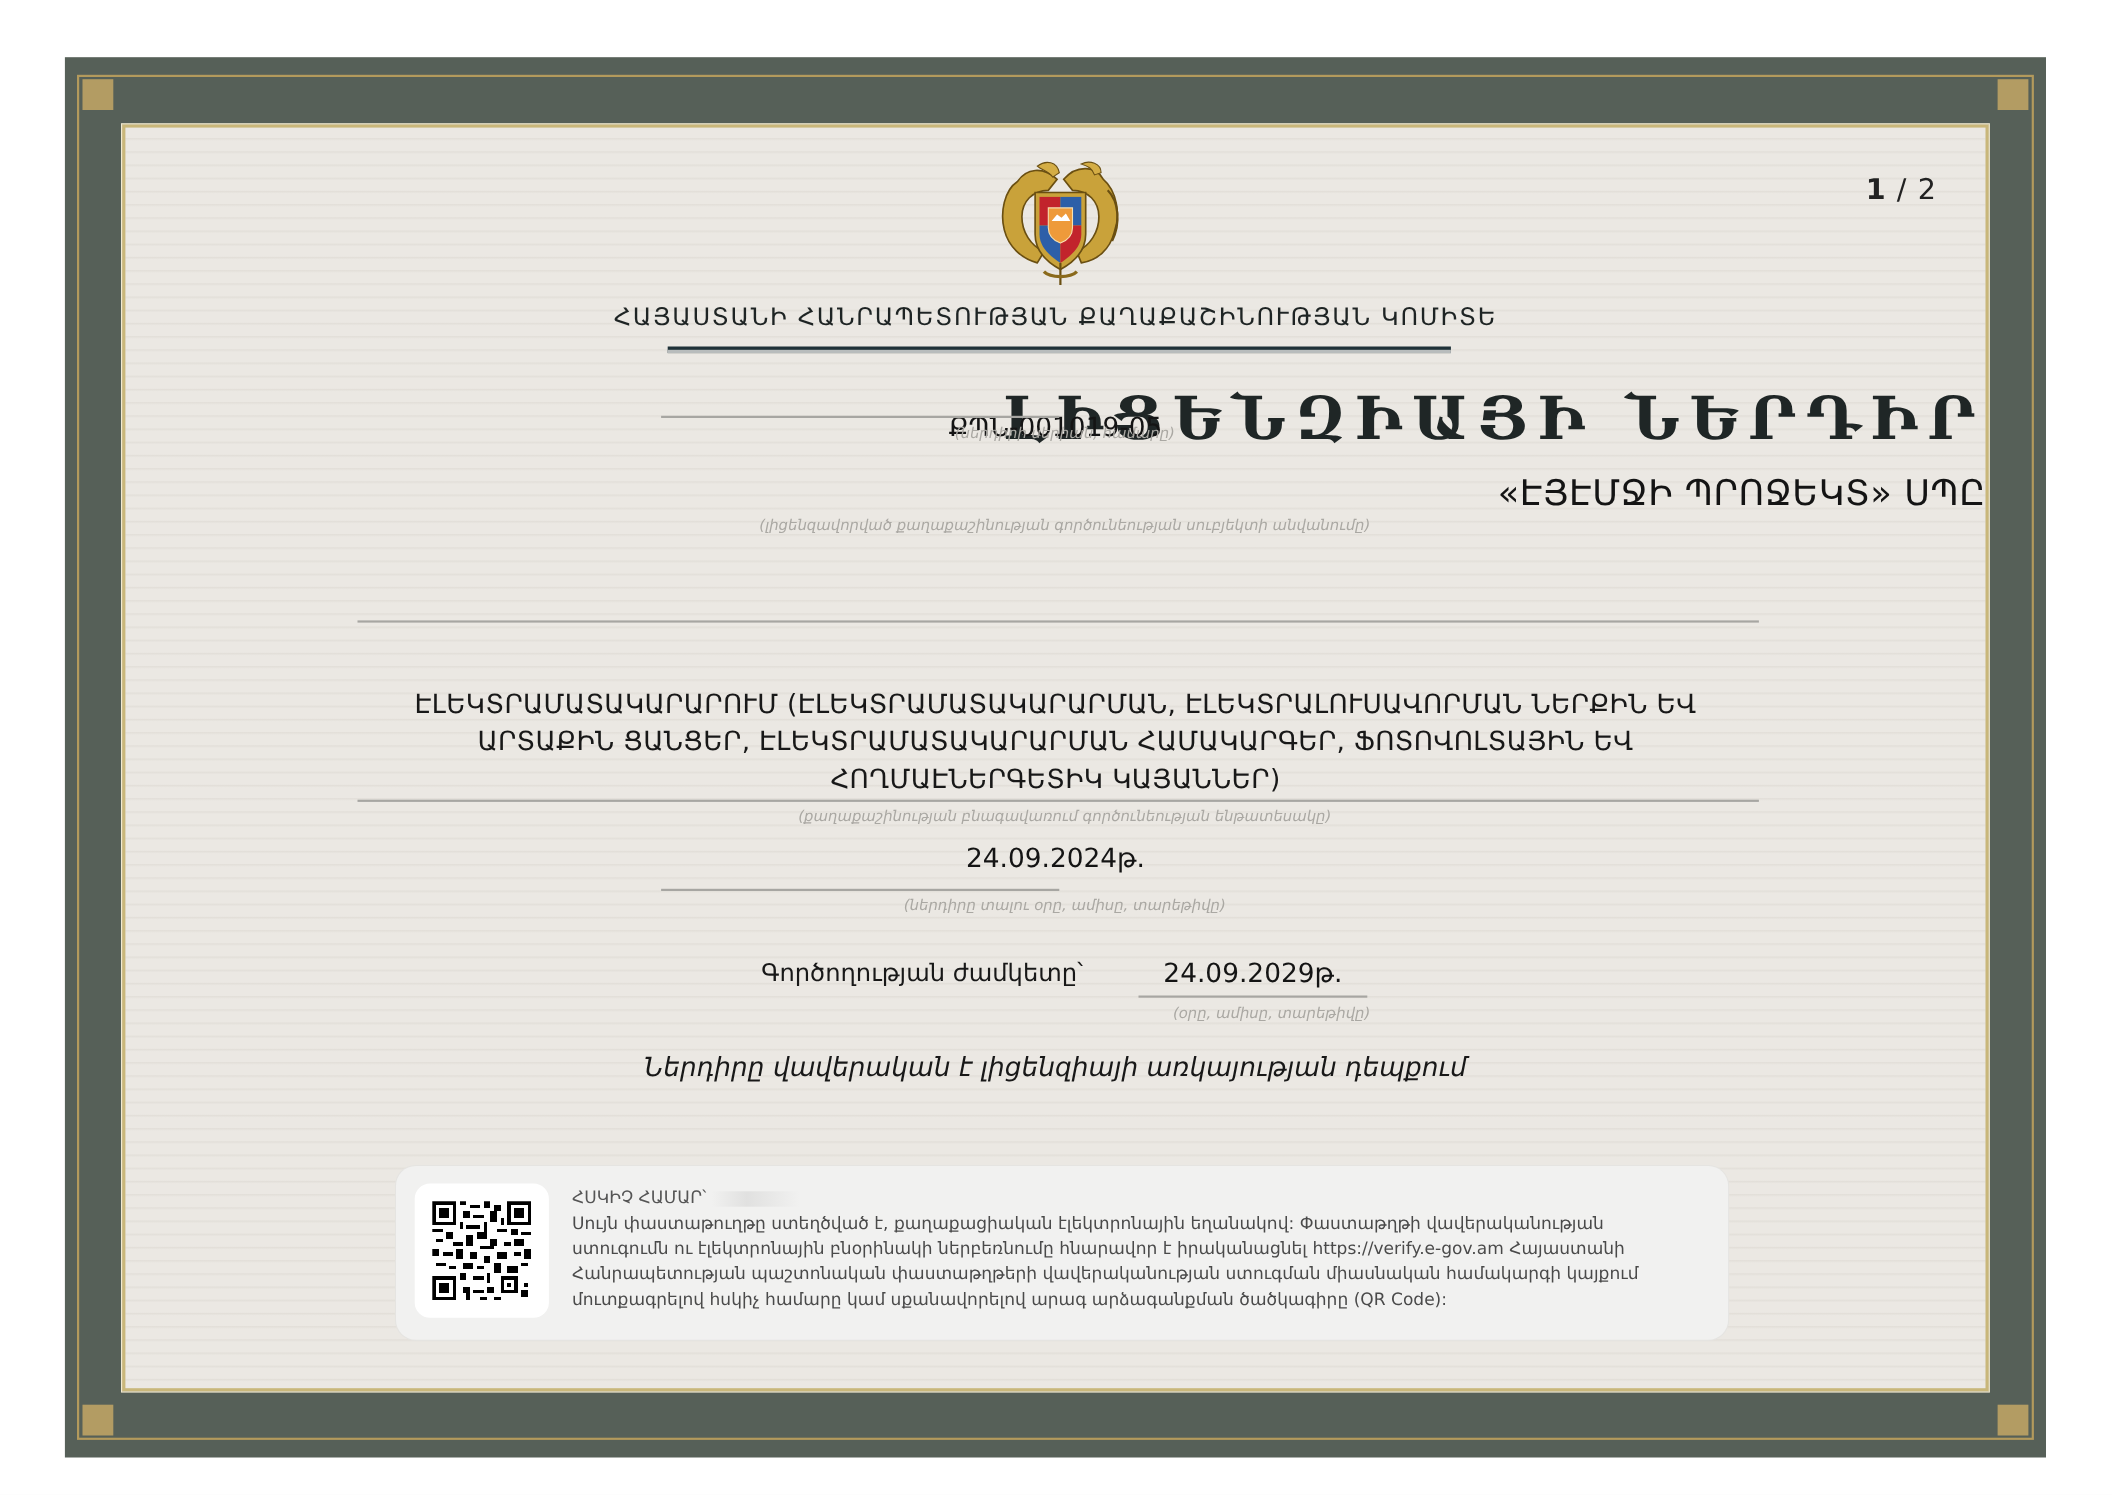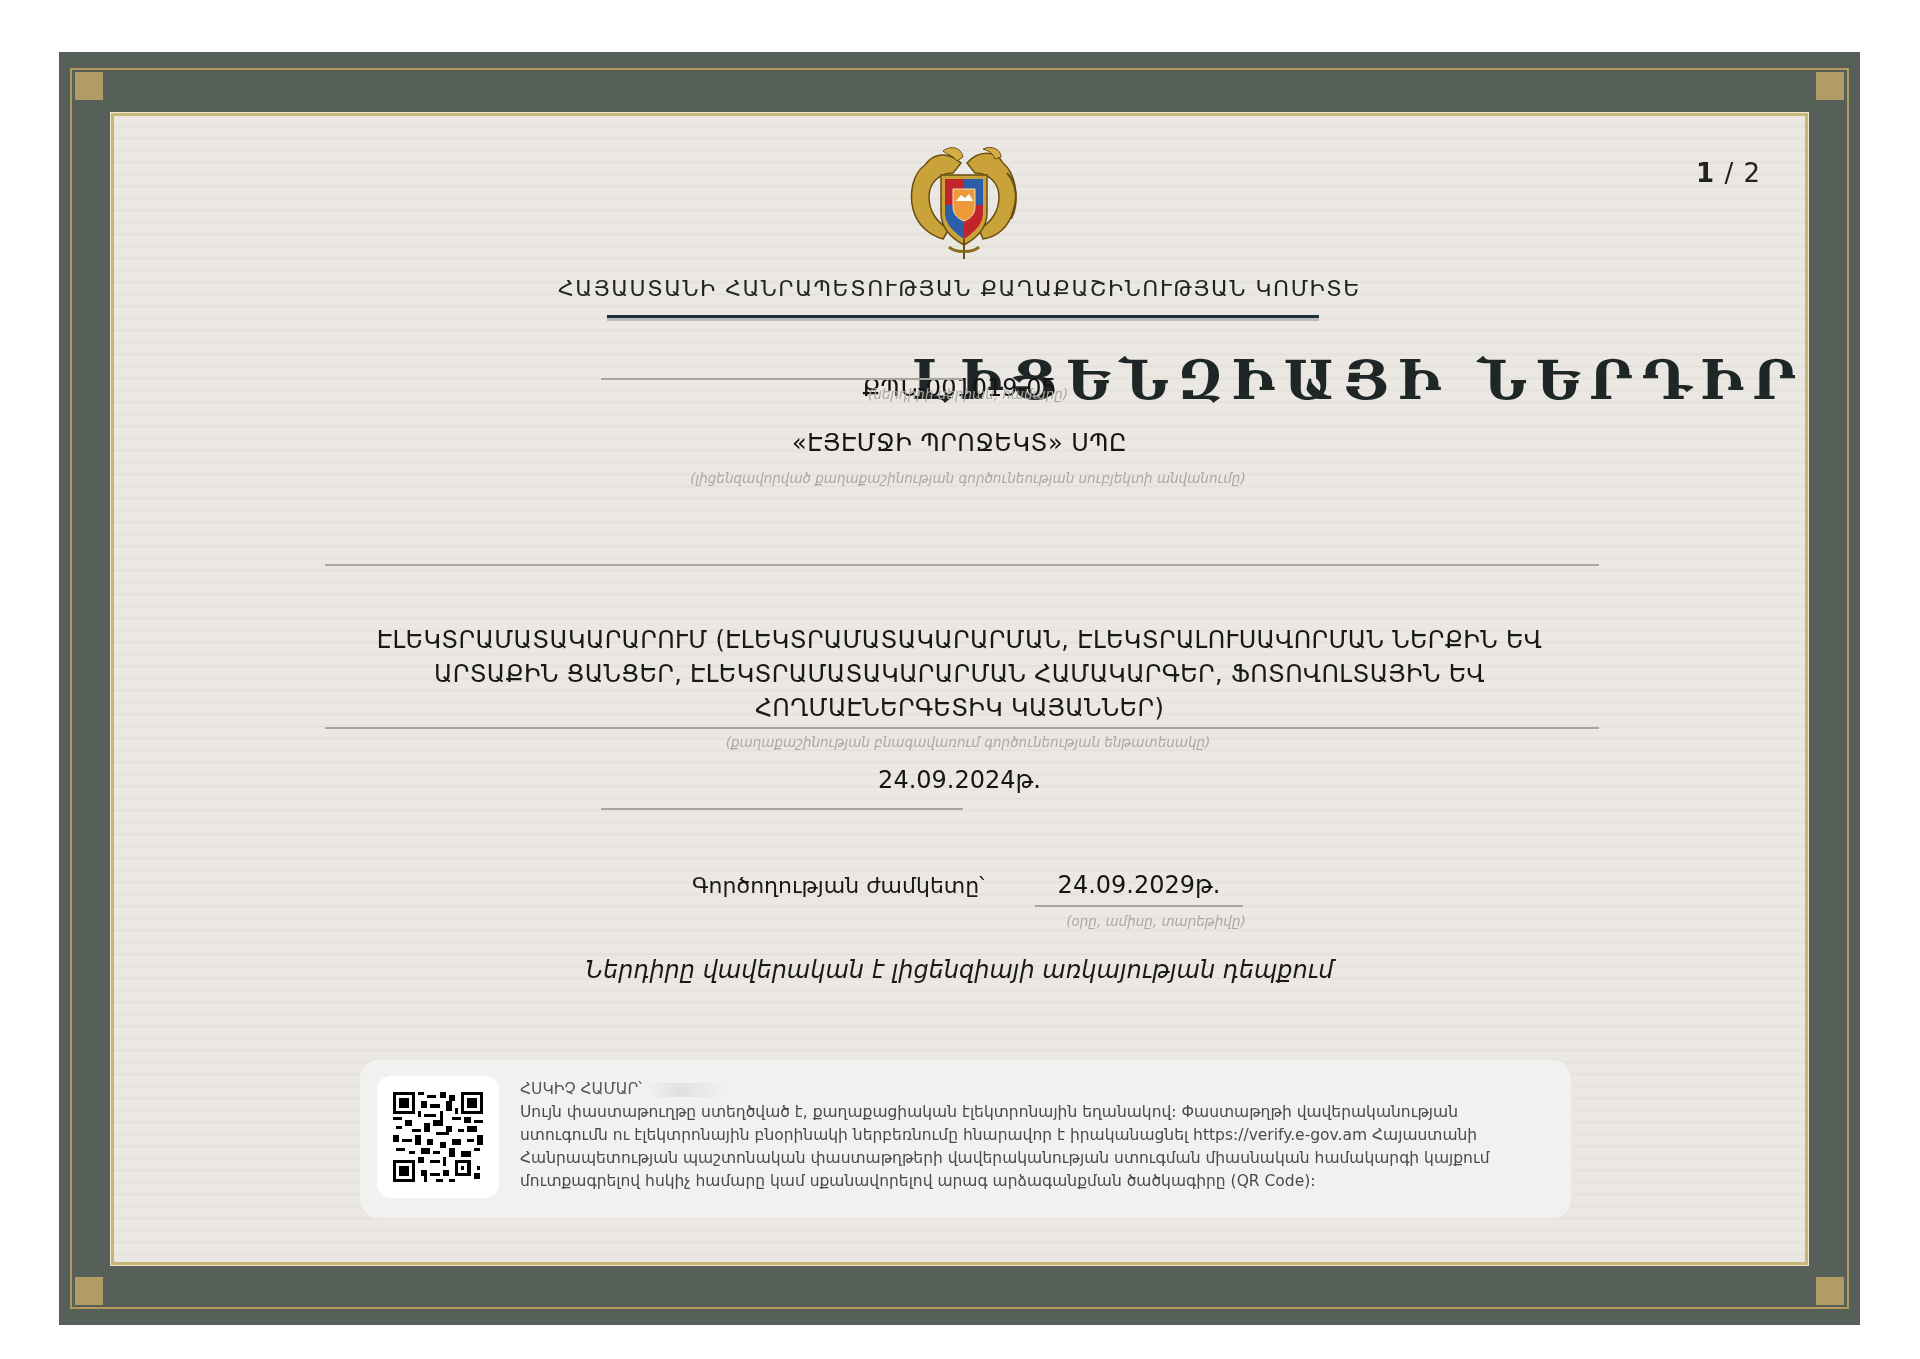--- a/index.html
+++ b/index.html
@@ -138,30 +138,31 @@
 
     <div class="issuer">ՀԱՅԱՍՏԱՆԻ ՀԱՆՐԱՊԵՏՈՒԹՅԱՆ ՔԱՂԱՔԱՇԻՆՈՒԹՅԱՆ ԿՈՄԻՏԵ</div>
     <div class="issuer-rule"></div>
 
     <div class="doc-title">ԼԻՑԵՆԶԻԱՅԻ ՆԵՐԴԻՐ</div>
 
     <div class="field-value" style="top:230px;font-size:24px;margin-top:28px;">ՔՊՆ-001019-05</div>
     <div class="rule" style="left:487px;width:362px;top:262px;"></div>
     <div class="caption" style="top:270px;">(ներդիրի սերիան, համարը)</div>
 
-    <div class="field-value" style="top:313px;font-size:24px;letter-spacing:0.5px;">«ԷՅԷՄՋԻ ՊՐՈՋԵԿՏ» ՍՊԸ</div>
+    <div class="field-value" style="top:313px;font-size:32px;letter-spacing:0.5px;text-align:right;">«ԷՅԷՄՋԻ ՊՐՈՋԵԿՏ» ՍՊԸ</div>
     <div class="rule" style="left:211px;width:1274px;top:448px;"></div>
     <div class="caption" style="top:354px;">(լիցենզավորված քաղաքաշինության գործունեության սուբյեկտի անվանումը)</div>
 
     <div class="activity">ԷԼԵԿՏՐԱՄԱՏԱԿԱՐԱՐՈՒՄ (ԷԼԵԿՏՐԱՄԱՏԱԿԱՐԱՐՄԱՆ, ԷԼԵԿՏՐԱԼՈՒՍԱՎՈՐՄԱՆ ՆԵՐՔԻՆ ԵՎ ԱՐՏԱՔԻՆ ՑԱՆՑԵՐ, ԷԼԵԿՏՐԱՄԱՏԱԿԱՐԱՐՄԱՆ ՀԱՄԱԿԱՐԳԵՐ, ՖՈՏՈՎՈԼՏԱՅԻՆ ԵՎ ՀՈՂՄԱԷՆԵՐԳԵՏԻԿ ԿԱՅԱՆՆԵՐ)</div>
     <div class="rule" style="left:211px;width:1274px;top:611px;"></div>
     <div class="caption" style="top:618px;">(քաղաքաշինության բնագավառում գործունեության ենթատեսակը)</div>
 
     <div class="field-value" style="top:650px;font-size:24px;">24.09.2024թ.</div>
     <div class="rule" style="left:487px;width:362px;top:692px;"></div>
+    <div class="caption" style="top:699px;">(ներդիրը տալու օրը, ամիսը, տարեթիվը)</div>
 
     <div class="expiry-label">Գործողության ժամկետը՝</div>
     <div class="expiry-value">24.09.2029թ.</div>
     <div class="rule" style="left:921px;width:208px;top:789px;"></div>
     <div class="caption" style="left:921px;right:auto;width:208px;top:797px;">(օրը, ամիսը, տարեթիվը)</div>
 
     <div class="validity-note">Ներդիրը վավերական է լիցենզիայի առկայության դեպքում</div>
 
     <div class="verify-box">
       <div class="qr-card">

